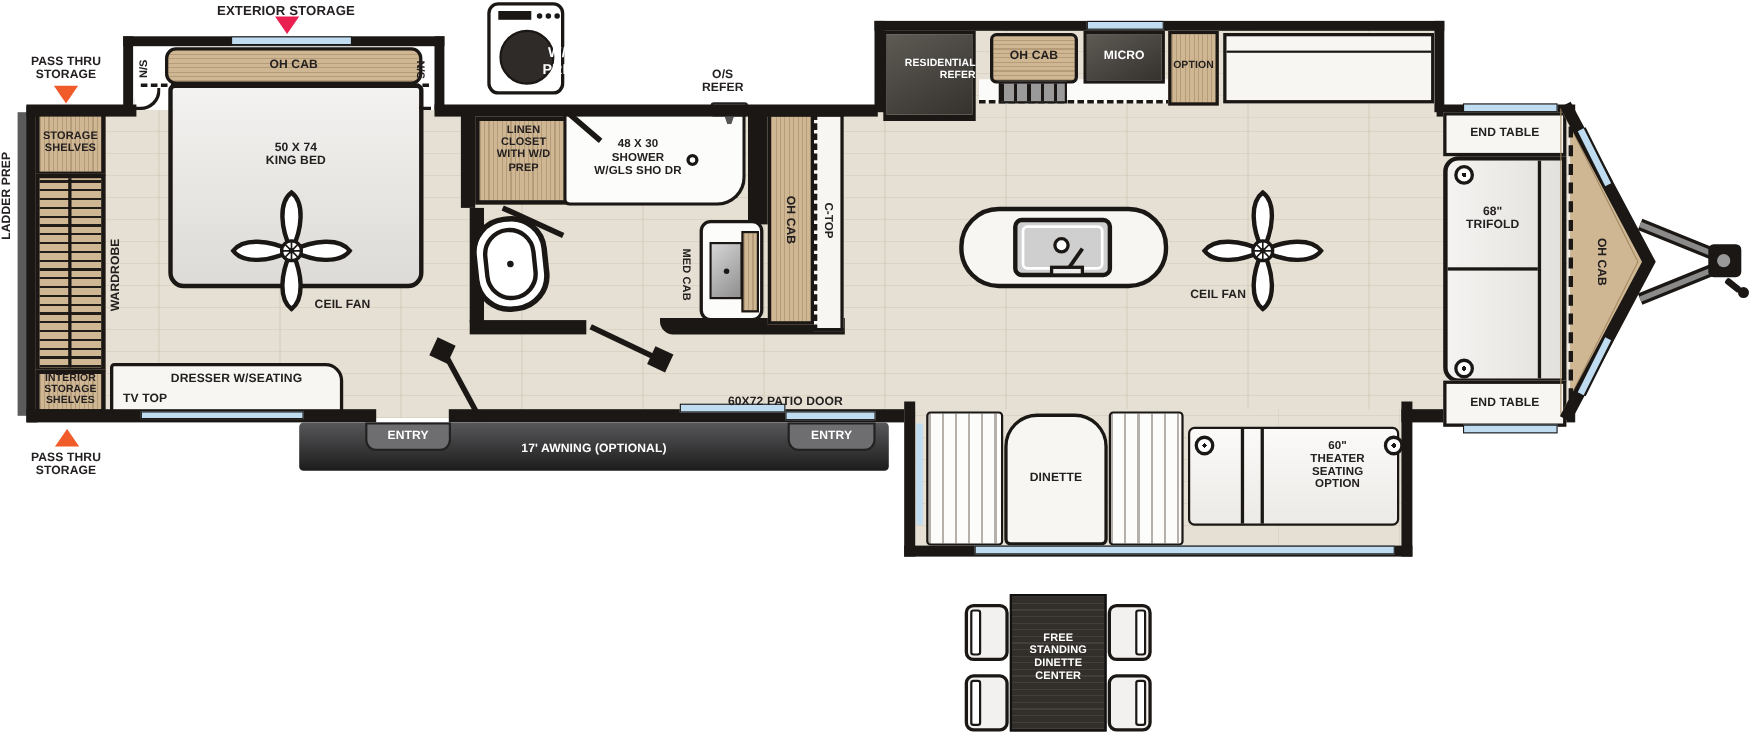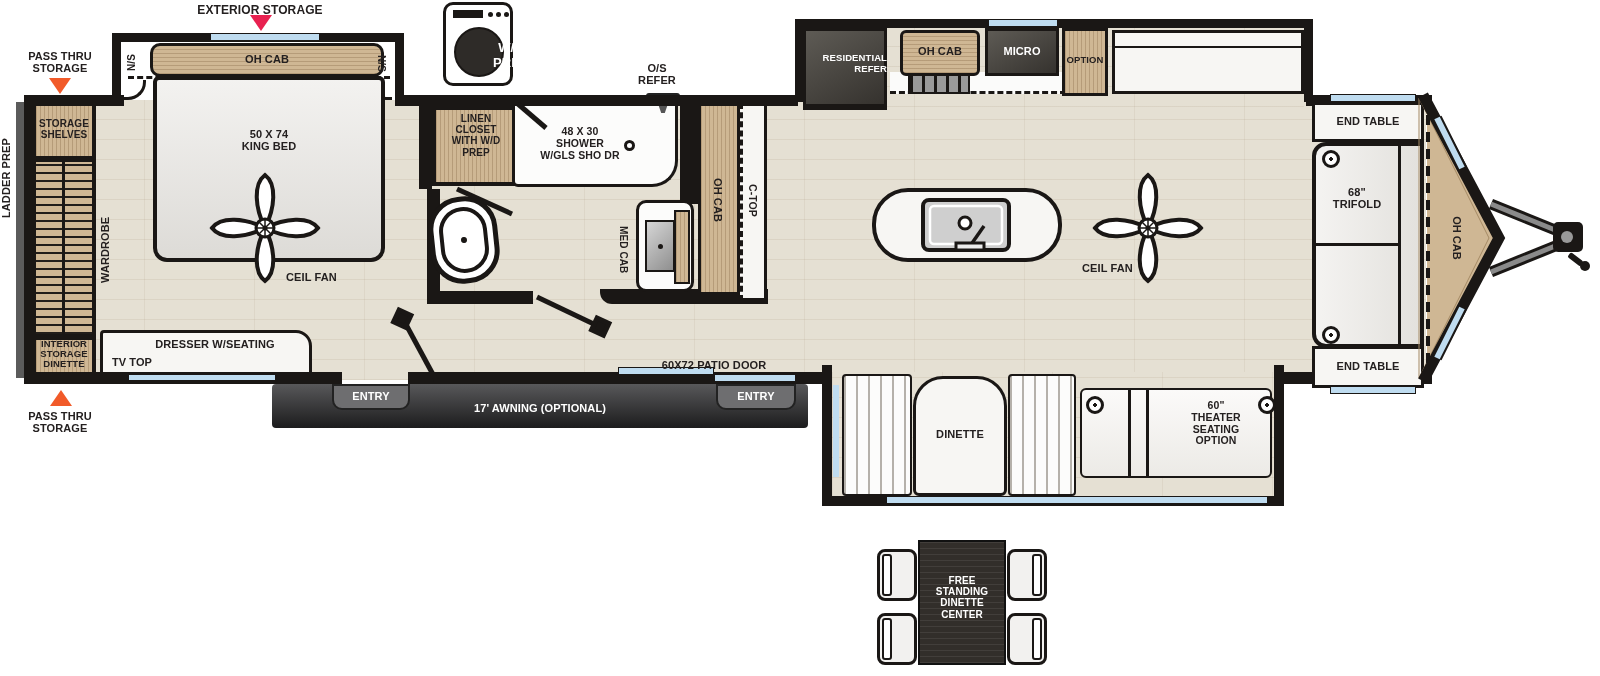--- a/index.html
+++ b/index.html
@@ -47,21 +47,21 @@
 SHELVES</div>
 
   <div class="woodV" style="left:32px;top:158px;width:64px;height:180px;border-width:4px;
        background-image:repeating-linear-gradient(0deg,#211d1a 0 2px,transparent 2px 8px);"></div>
   <div class="wall" style="left:62px;top:162px;width:3px;height:172px;"></div>
   <div class="lbl vu" style="left:99px;top:195px;height:110px;font-size:11px;">WARDROBE</div>
 
   <div class="woodV" style="left:32px;top:336px;width:64px;height:40px;border-width:4px;"></div>
   <div class="lbl" style="left:33px;top:339px;width:62px;font-size:9.5px;line-height:1.05;">INTERIOR
 STORAGE
-DINETTE</div>
+SHELVES</div>
 
   <div class="lbl vu" style="left:0px;top:108px;height:140px;font-size:11px;">LADDER PREP</div>
 
   <div class="lbl" style="left:14px;top:50px;width:92px;">PASS THRU
 STORAGE</div>
   <div class="arrD" style="left:49px;top:78px;border-top:16px solid #f15a29;"></div>
 
   <div class="lbl" style="left:195px;top:4px;width:130px;font-size:12px;">EXTERIOR STORAGE</div>
   <div class="arrD" style="left:250px;top:15px;border-top:16px solid #e82150;"></div>
 

